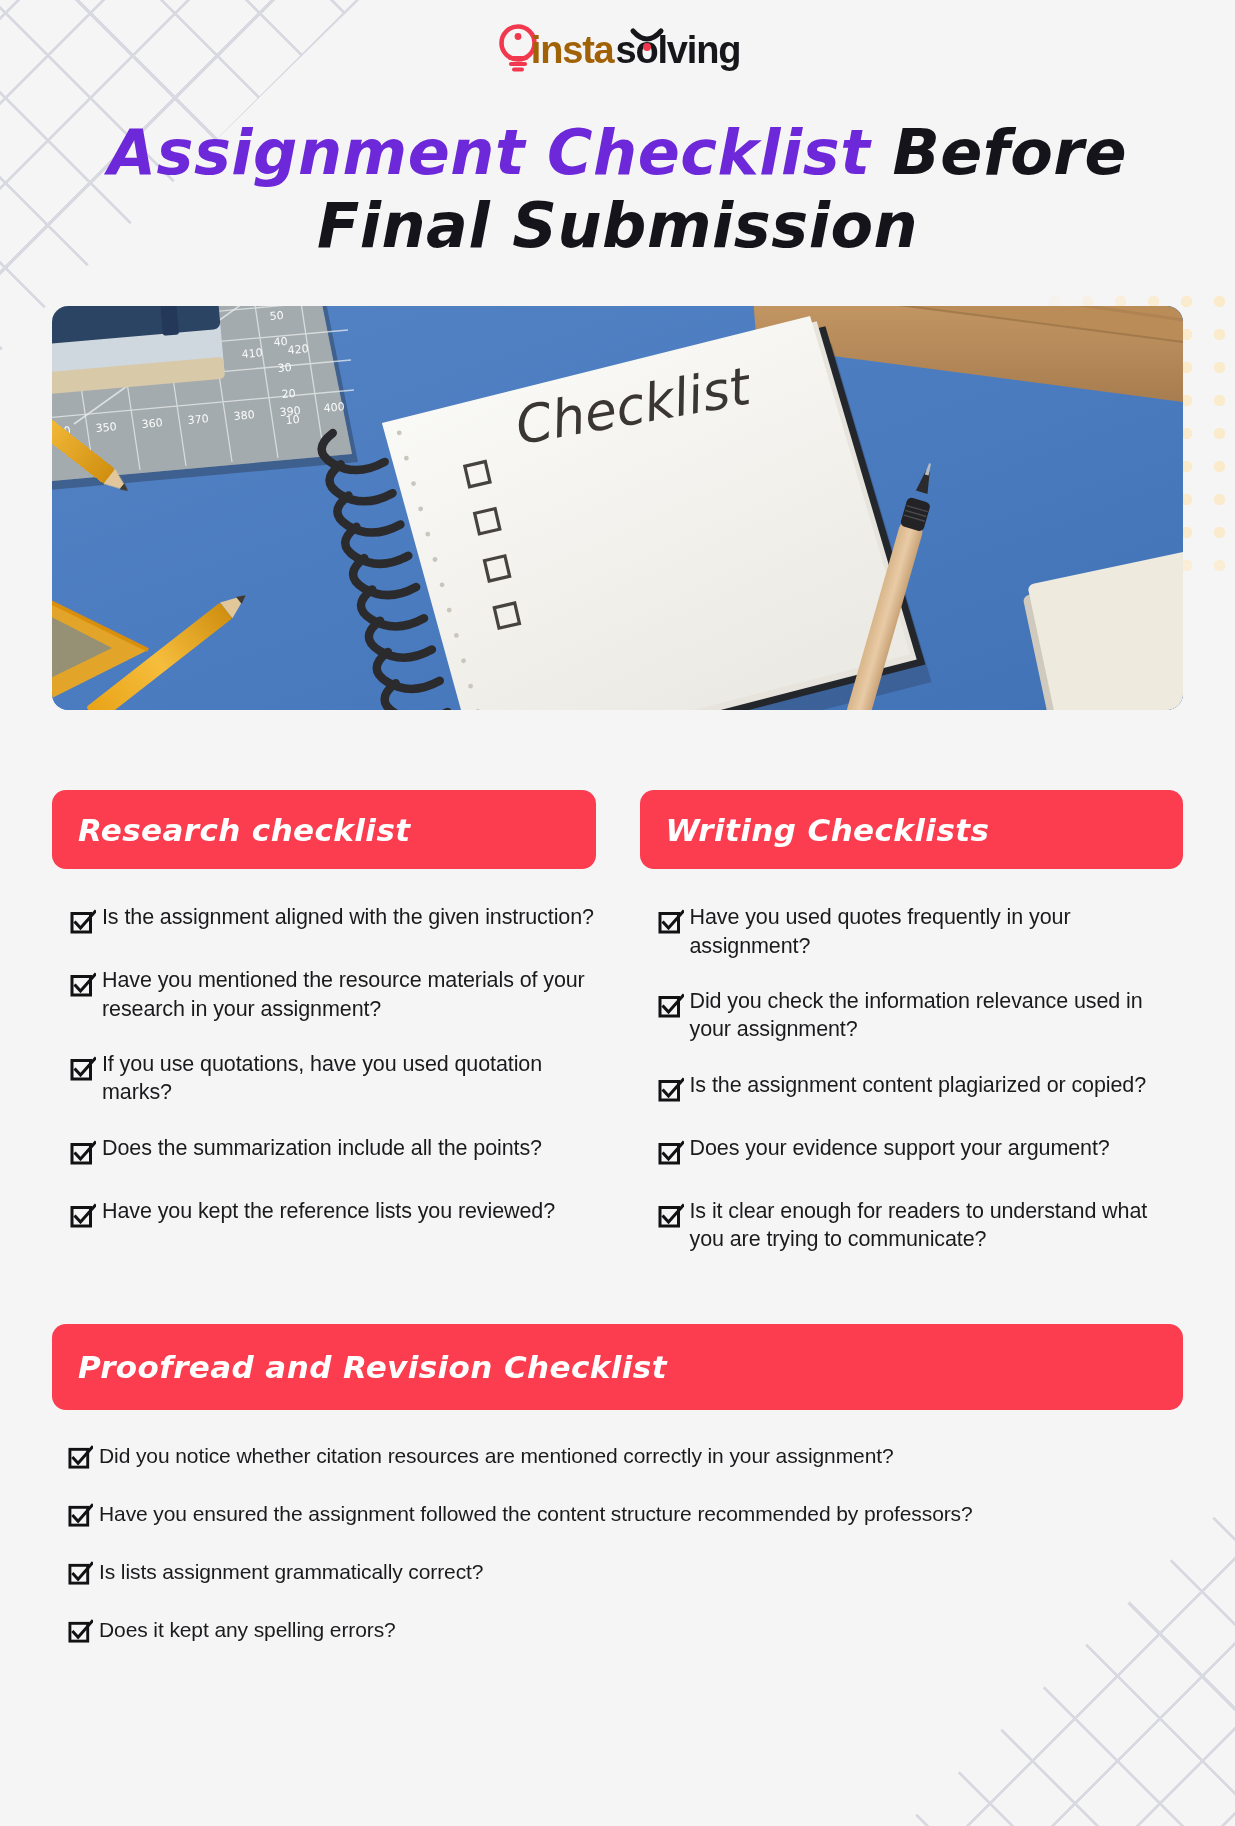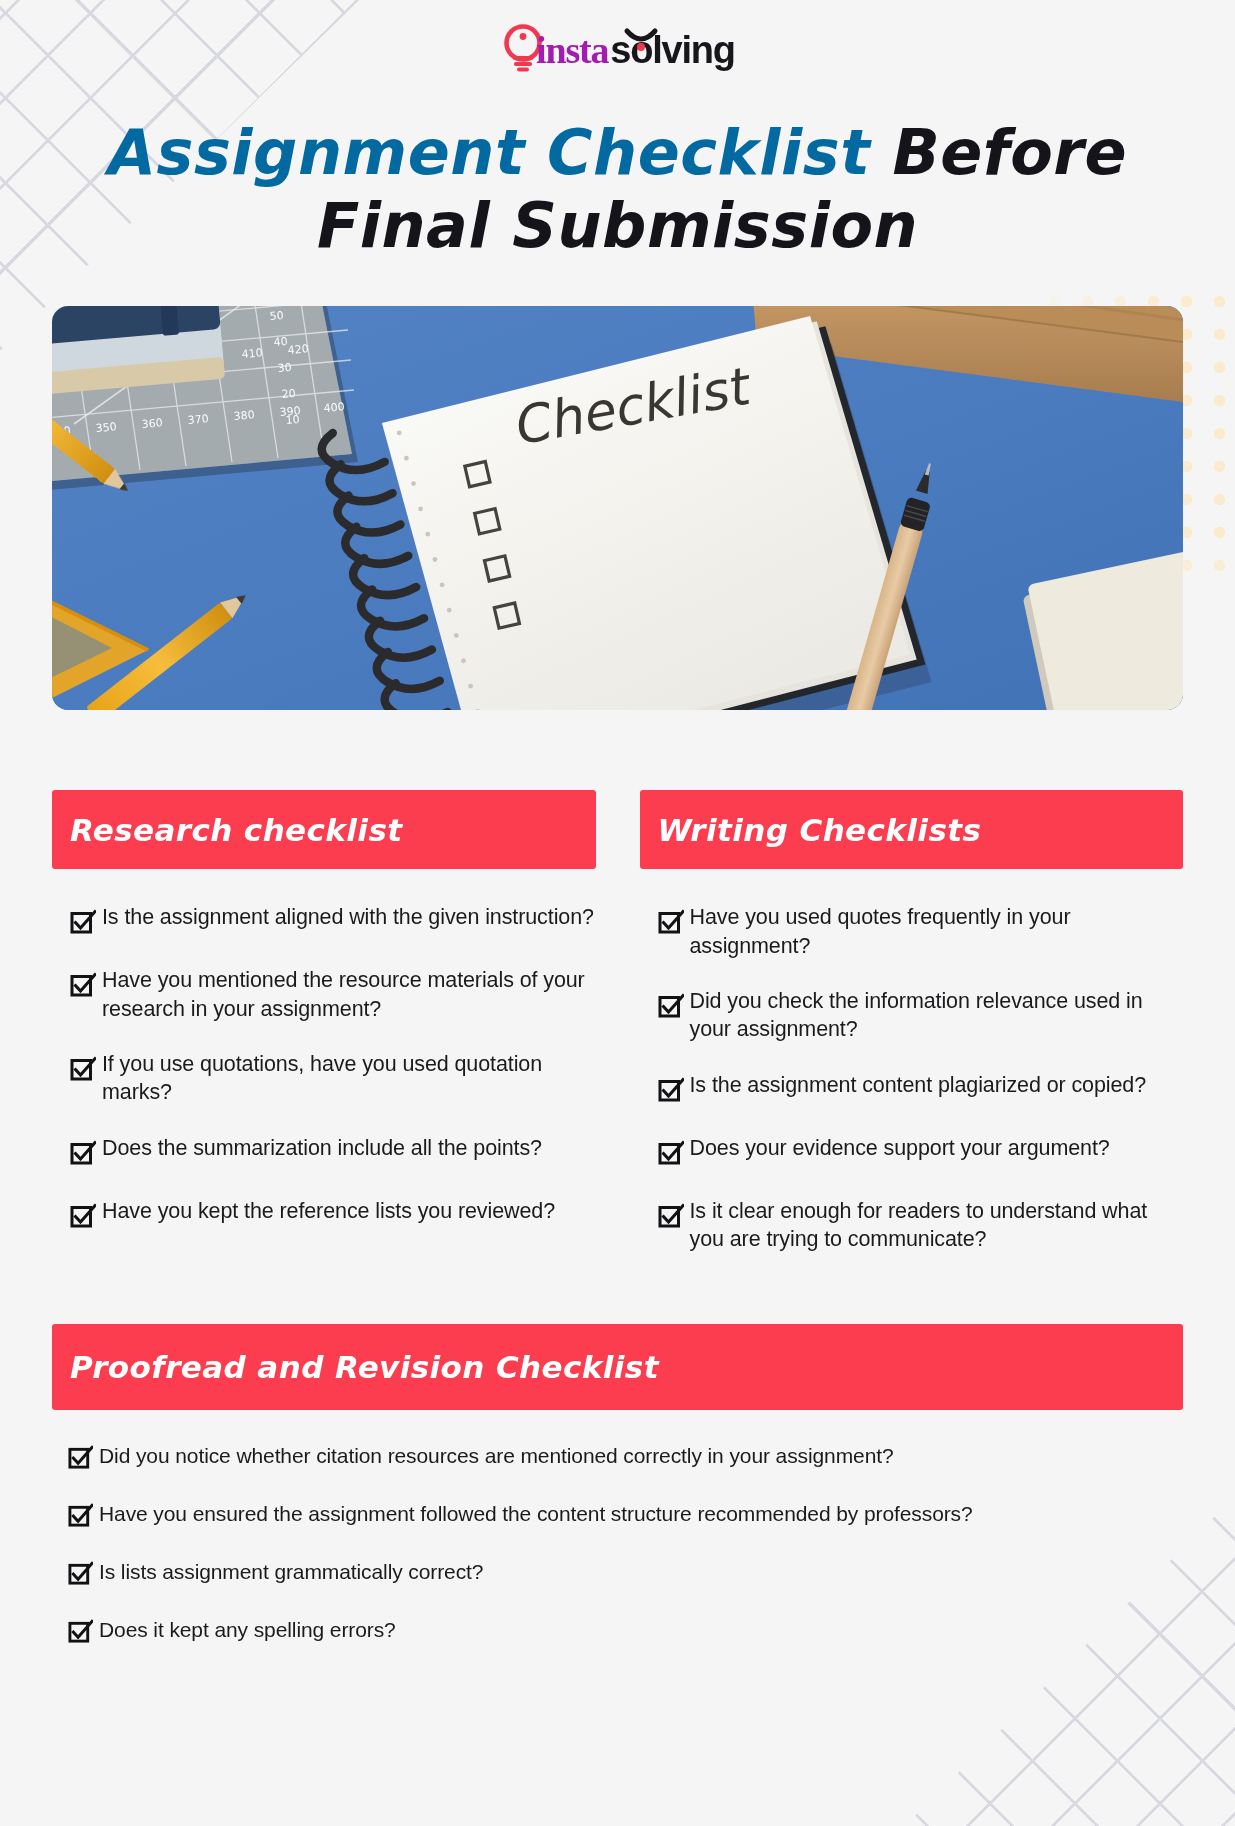--- a/index.html
+++ b/index.html
@@ -37,63 +37,63 @@
   }
 
   
   .logo-row {
     position:relative; z-index:3;
     display:flex; align-items:center; justify-content:center;
     gap:2px; padding-top:22px;
   }
   .bulb { flex:0 0 auto; }
   .logo-insta {
-    font-size:38px; font-weight:700; color:#a21caf;
-    letter-spacing:-1.2px; line-height:1; margin-left:-12px;font-family:Liberation Serif, serif;
+    font-size:38px; font-weight:700; color:#a16207;
+    letter-spacing:-1.2px; line-height:1; margin-left:-12px;
   }
   .logo-solving {
     font-size:38px; font-weight:700; color:#17161a;
     letter-spacing:-1.2px; line-height:1; position:relative;
   }
 
   
   .title-block {
     position:relative; z-index:3;
     text-align:center; margin-top:38px; padding:0 90px;
   }
   .title-line {
     font-family:"DejaVu Sans", sans-serif;
     font-weight:700; font-style:italic;
     font-size:62px; line-height:1.18;
     letter-spacing:0.5px;
     color:#15141a;
   }
-  .t-amber { color:#0369a1; }
+  .t-amber { color:#6d28d9; }
 
   
   .hero {
     position:relative; z-index:3;
     margin:44px 52px 0 52px;
     height:404px; border-radius:16px; overflow:hidden;
     background:#4a7fc1;
   }
   .hero svg { display:block; width:100%; height:100%; }
 
   
   .columns {
     position:relative; z-index:3;
     display:flex; gap:44px;
     margin:80px 52px 0 52px;
   }
   .col { flex:1 1 0; min-width:0; }
 
   .banner {
-    background:#fb3d4f; border-radius:3px;
+    background:#fb3d4f; border-radius:14px;
     height:79px; display:flex; align-items:center;
-    padding-left:18px;
+    padding-left:26px;
   }
   .banner-title {
     font-family:"DejaVu Sans", sans-serif;
     font-weight:700; font-style:italic;
     font-size:31px; color:#ffffff; letter-spacing:0.4px;
   }
 
   .items { margin-top:34px; padding-left:18px; }
   .item { display:flex; gap:6px; margin-bottom:27px; align-items:flex-start; }
   .item:last-child { margin-bottom:0; }

